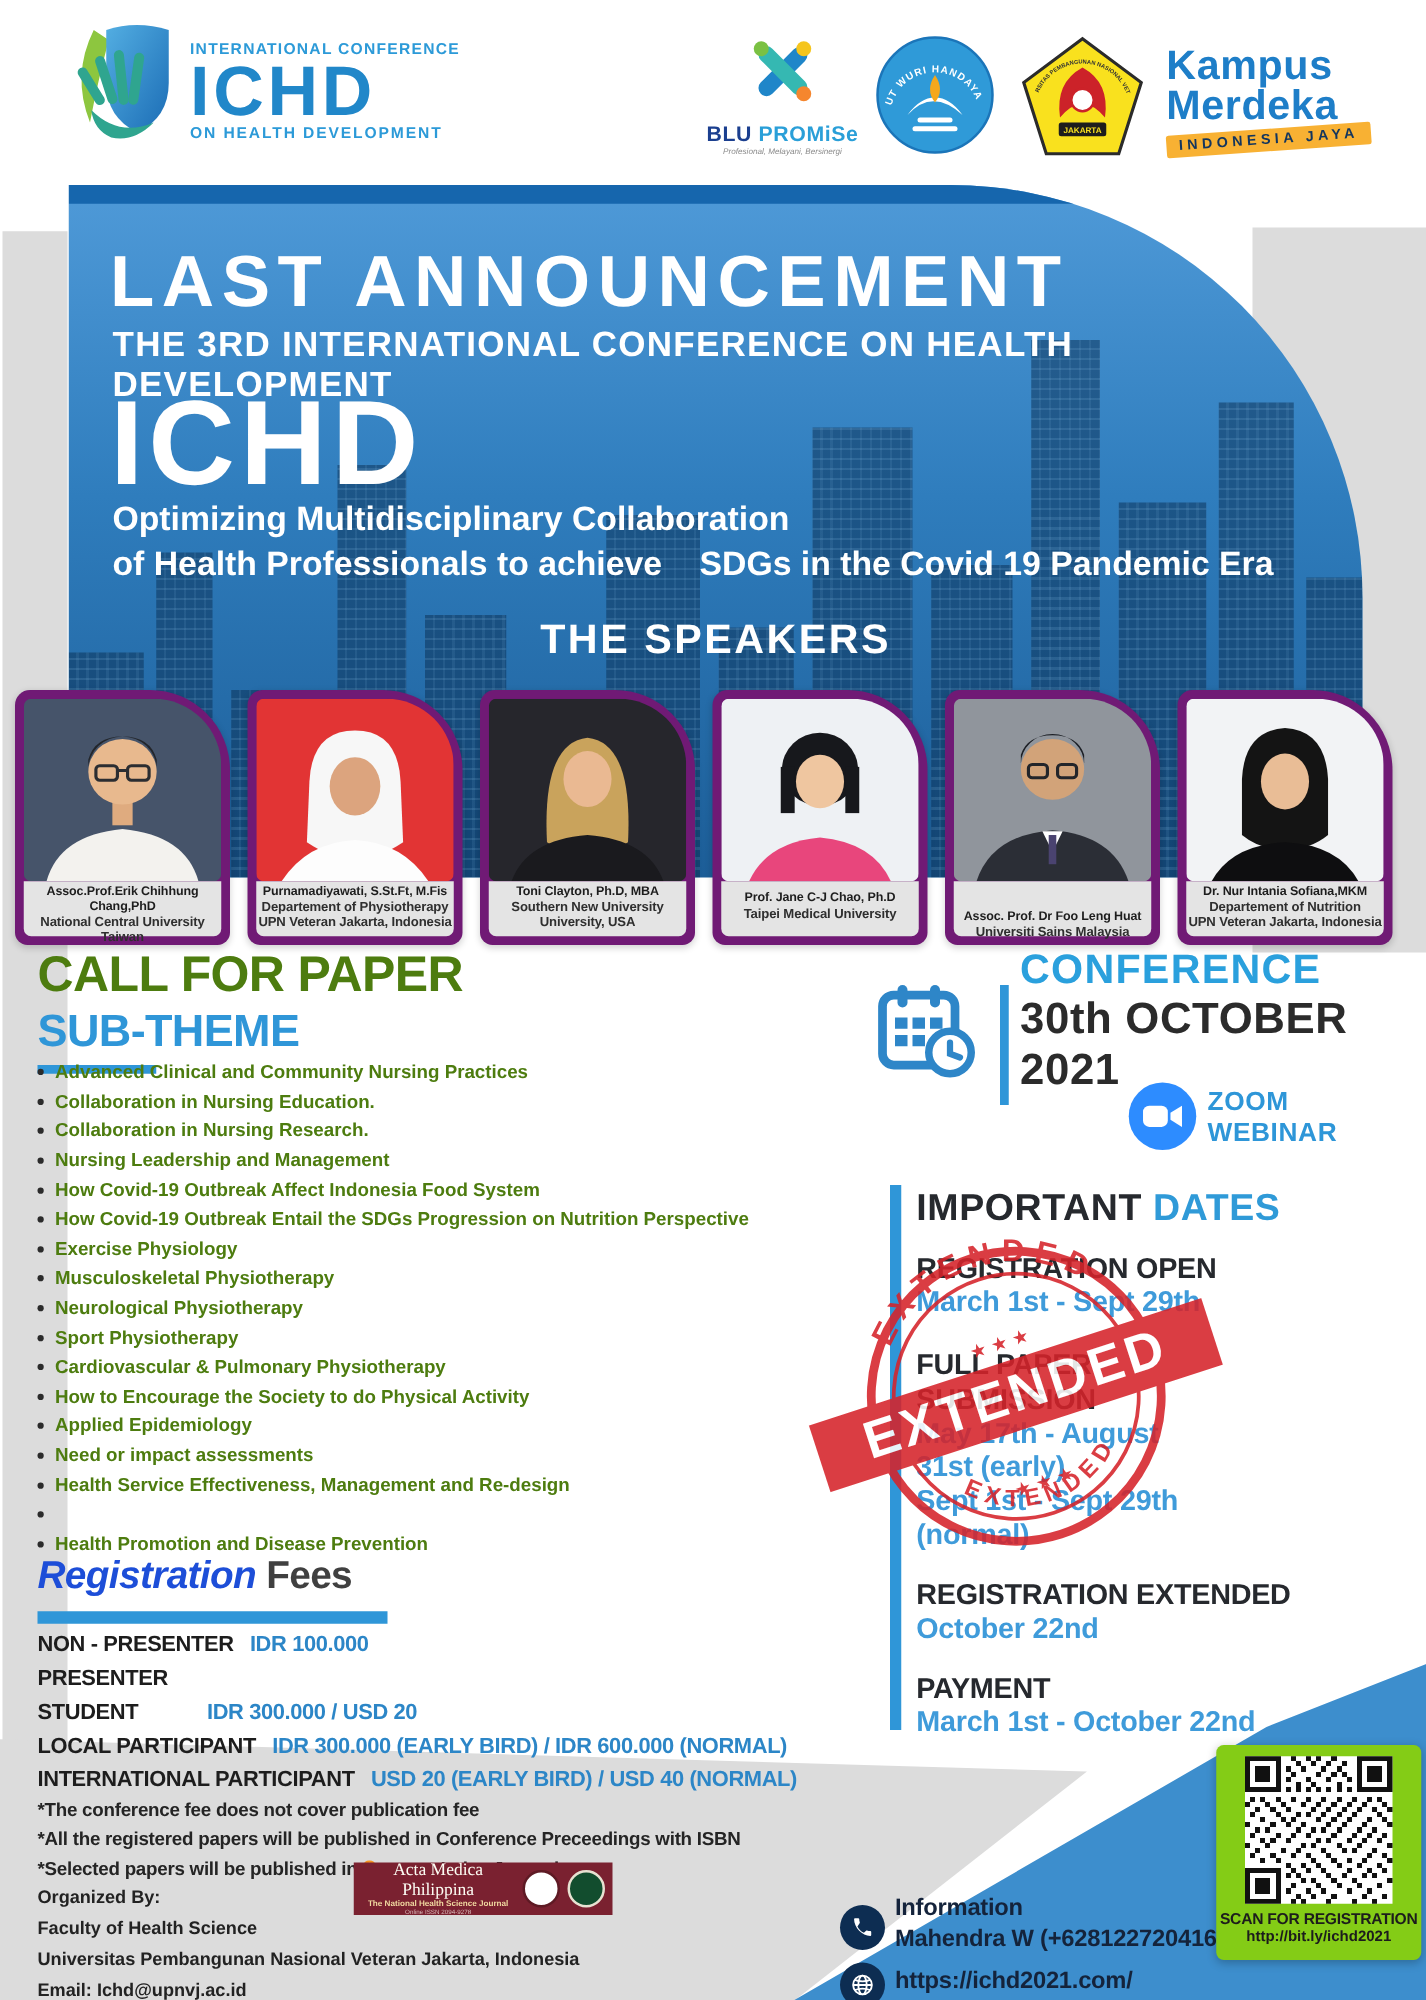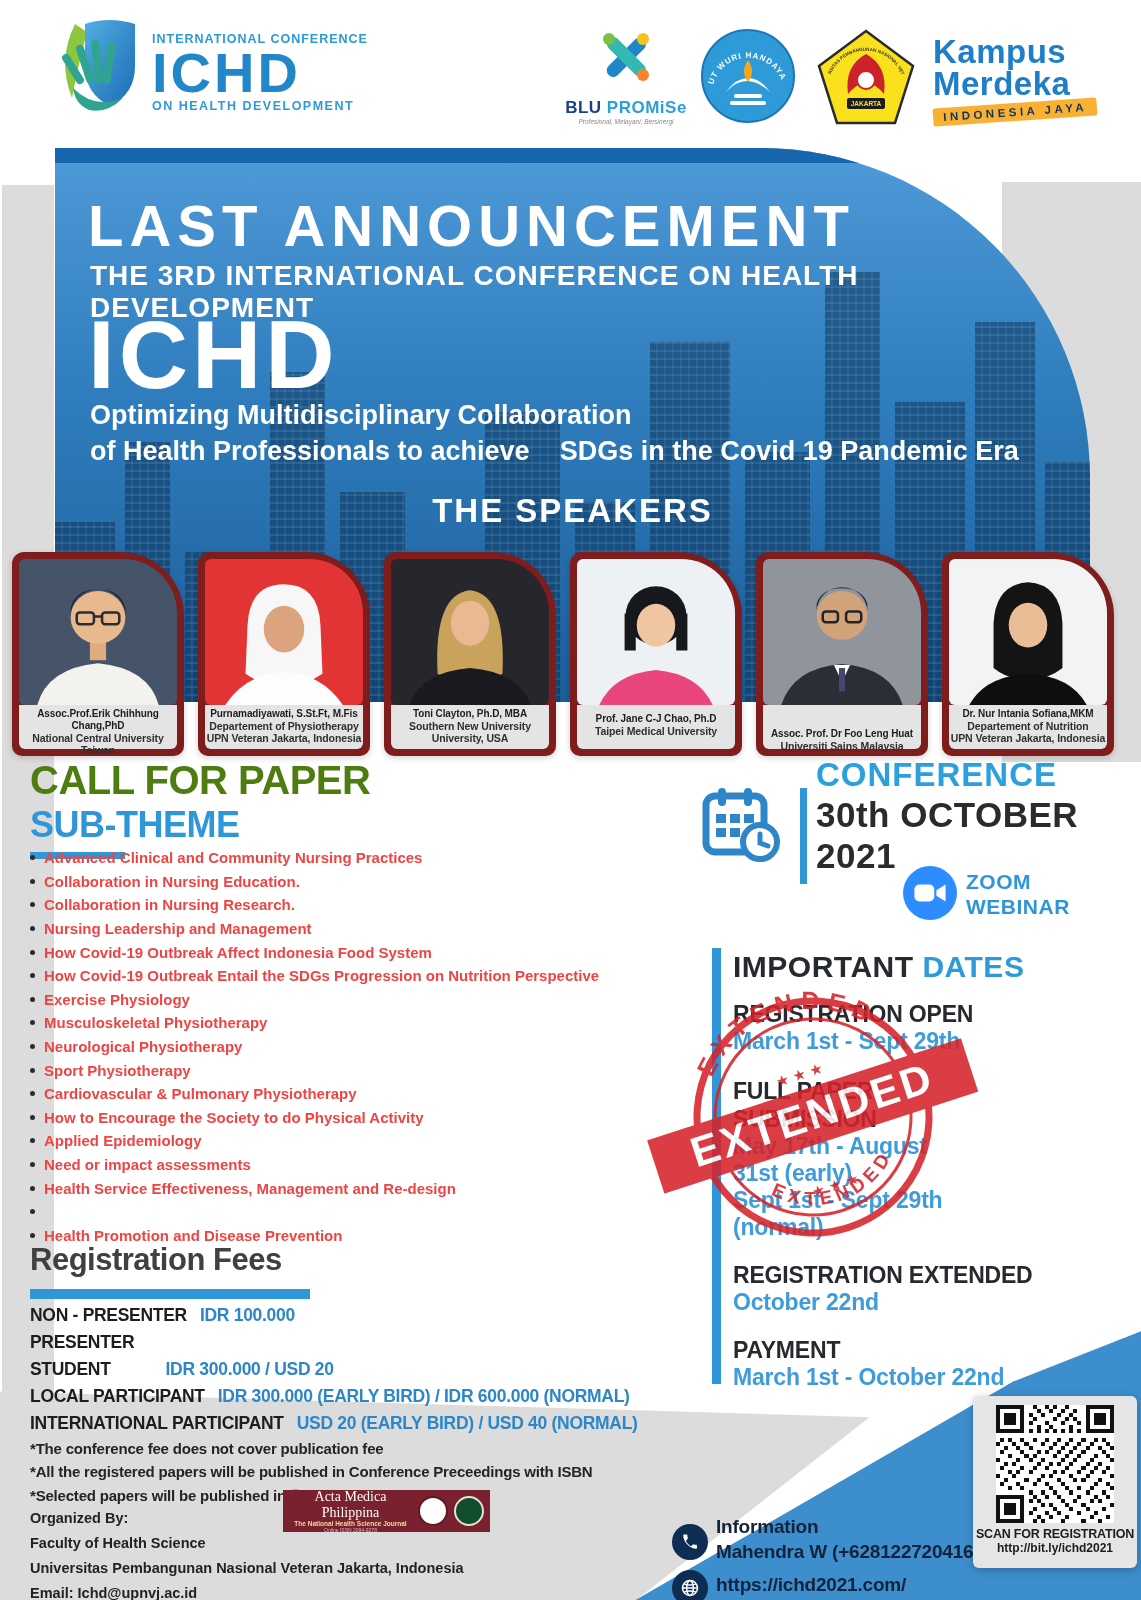--- a/index.html
+++ b/index.html
@@ -25,37 +25,37 @@
      background-image:repeating-linear-gradient(0deg,transparent 0 6px,rgba(140,195,235,.16) 6px 8px),
                       repeating-linear-gradient(90deg,transparent 0 6px,rgba(140,195,235,.10) 6px 8px);}
   .serif{font-family:Liberation Sans, sans-serif;color:#fff;font-weight:700;}
   .h-title{font-size:58px;letter-spacing:6px;}
   .h-sub{font-size:28px;letter-spacing:1px;}
   .h-acr{font-size:96px;letter-spacing:4px;}
   .h-theme{font-size:27px;white-space:pre-wrap;}
   .h-speakers{font-size:33px;letter-spacing:2px;text-align:center;}
   
   .cards{left:12px;top:552px;width:1117px;display:flex;gap:14px;z-index:5;}
-  .card{width:172px;height:204px;background:#7f1d1d;border-radius:12px 64px 10px 10px;
+  .card{width:172px;height:204px;background:#701a75;border-radius:12px 64px 10px 10px;
         box-shadow:0 2px 6px rgba(0,0,0,.18);padding:7px;box-sizing:border-box;}
   .photo{height:146px;border-radius:6px 54px 6px 6px;overflow:hidden;}
   .photo svg{display:block;width:100%;height:100%;}
   .clabel{height:44px;background:#e4e4e4;border-radius:0 0 6px 6px;text-align:center;
           padding-top:3px;box-sizing:border-box;}
   .cname{font-size:10px;font-weight:700;color:#1d1d1d;line-height:1.2;letter-spacing:-.1px;}
   .caff{font-size:10.5px;font-weight:700;color:#2f2f2f;line-height:1.15;letter-spacing:-.1px;}
   
   .cfp{font-size:40px;font-weight:900;color:#4d7c0f;letter-spacing:-.5px;}
   .subtheme{font-size:36px;font-weight:900;color:#2f96d8;letter-spacing:-.5px;}
   .blueline{background:#2f96d8;}
   .bullets{left:30px;top:846px;width:665px;z-index:2;}
-  .bullet{display:flex;align-items:center;gap:9px;height:23.6px;font-size:15px;font-weight:700;color:#ef4444;}
+  .bullet{display:flex;align-items:center;gap:9px;height:23.6px;font-size:15px;font-weight:700;color:#4d7c0f;}
   .bullet .dot{width:5px;height:5px;border-radius:50%;background:#2b2b2b;flex:0 0 auto;}
   .regfee{font-size:31px;font-weight:900;letter-spacing:-.5px;}
-  .regfee .blk{color:#404040;} .regfee .blu{color:#404040;}
+  .regfee .blk{color:#1d4ed8;font-style:italic;} .regfee .blu{color:#404040;}
   .fees{left:30px;top:1305px;width:690px;z-index:2;}
   .feerow{height:27px;font-size:17.5px;font-weight:800;letter-spacing:-.3px;white-space:nowrap;}
   .feerow .fl{color:#1d1d1d;} .feerow .fv{color:#2c86c7;margin-left:13px;}
   .notes{left:30px;top:1440px;width:700px;z-index:5;}
   .note{height:23px;font-size:15px;font-weight:800;color:#242424;letter-spacing:-.2px;}
   .scopus{color:#f7941e;font-size:16.5px;}
   .org{left:30px;top:1510px;width:560px;z-index:5;}
   .org div{height:25px;font-size:14.5px;font-weight:600;color:#222;}
   
   .conf-label{font-size:33px;font-weight:900;color:#2aa0dd;letter-spacing:1px;}
@@ -74,21 +74,21 @@
             clip-path:polygon(0 3%,93.5% 15%,68.4% 100%,0 100%);}
   .acta{left:283px;top:1490px;width:207px;height:42px;background:#7a2130;z-index:5;display:flex;
         align-items:center;padding:2px 6px;box-sizing:border-box;gap:6px;}
   .acta-t{font-family:"Liberation Serif",serif;font-size:14px;color:#fdfdf4;line-height:1.1;}
   .acta-s{font-size:6.5px;color:#f0d9a0;font-weight:700;}
   .acta-i{font-size:5px;color:#d9b9b9;}
   .seal{border-radius:50%;flex:0 0 auto;box-sizing:border-box;}
   .info-circle{width:36px;height:36px;border-radius:50%;background:#0d2d52;display:flex;
                align-items:center;justify-content:center;}
   .infotxt{font-size:19px;font-weight:900;color:#14233b;letter-spacing:-.2px;}
-  .qrbox{left:973px;top:1396px;width:164px;height:172px;background:#e5e5e5;border-radius:6px;z-index:6;
+  .qrbox{left:973px;top:1396px;width:164px;height:172px;background:#84cc16;border-radius:6px;z-index:6;
          box-shadow:0 2px 8px rgba(0,0,0,.25);text-align:center;}
   .qrcap{font-size:12.5px;font-weight:800;color:#1c1c1c;letter-spacing:-.2px;}
   .qrlink{font-size:12px;font-weight:800;color:#1c1c1c;}
 </style>
 </head>
 <body>
 
 <div id="poster">
 
   <div class="abs" style="left:55px;top:14px;z-index:2">

